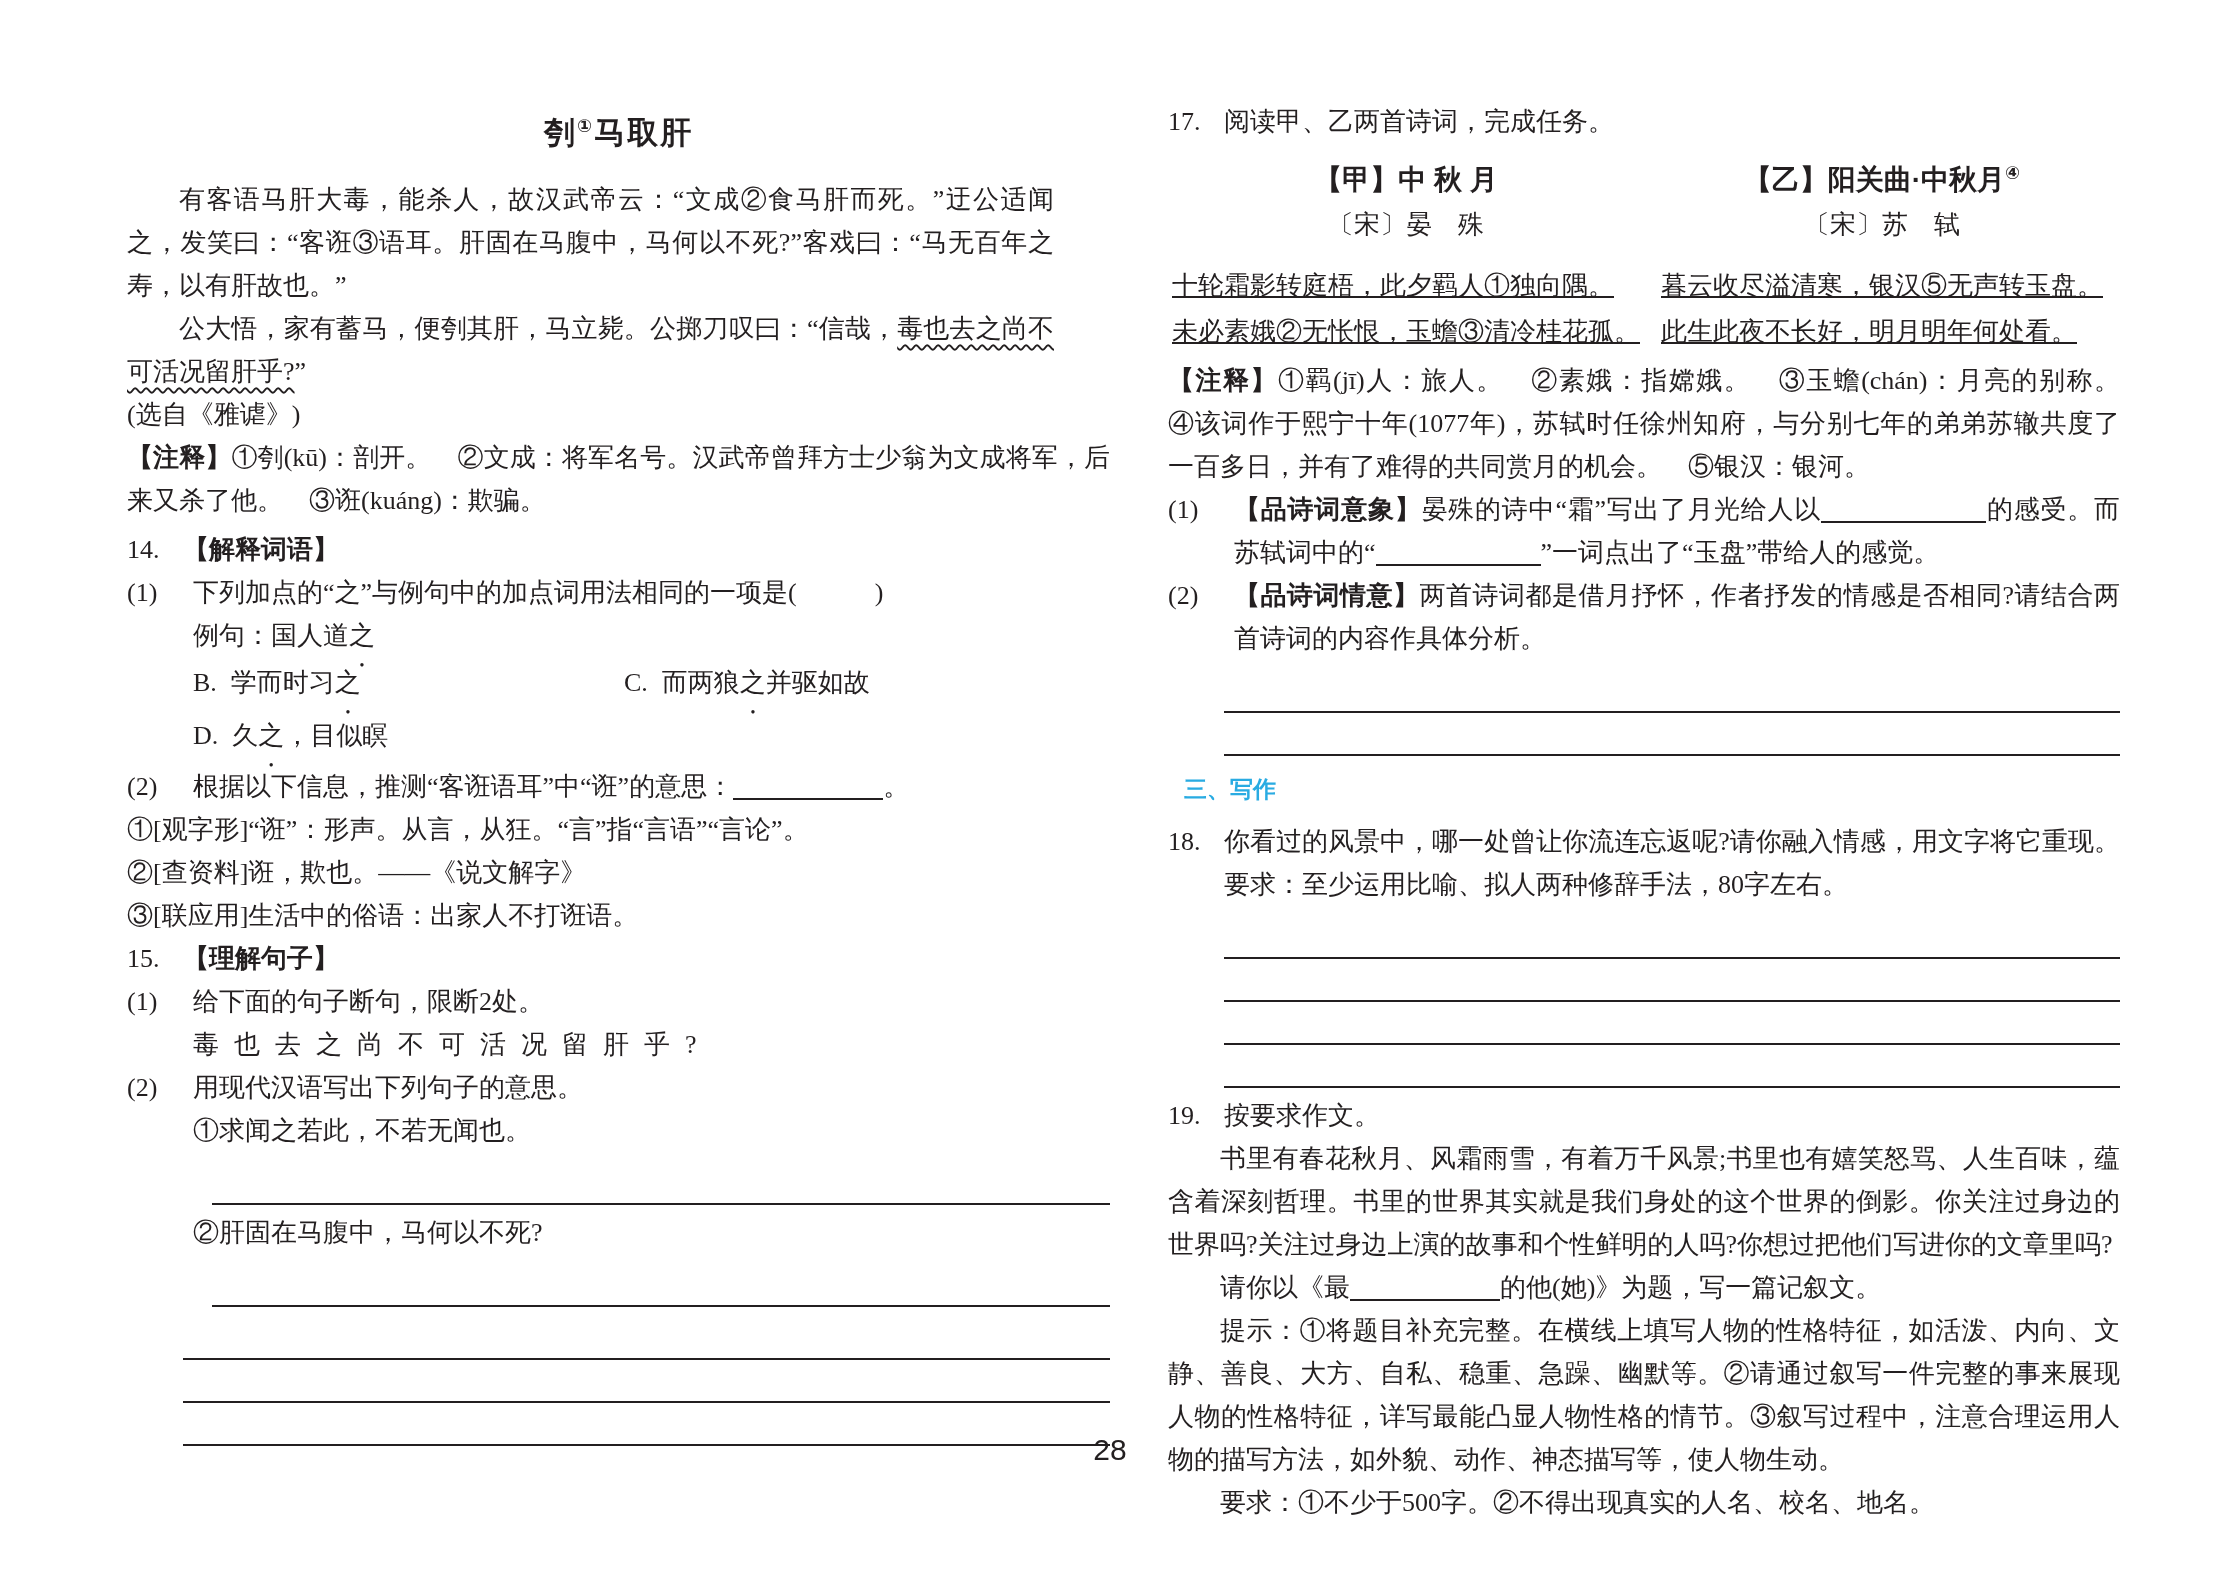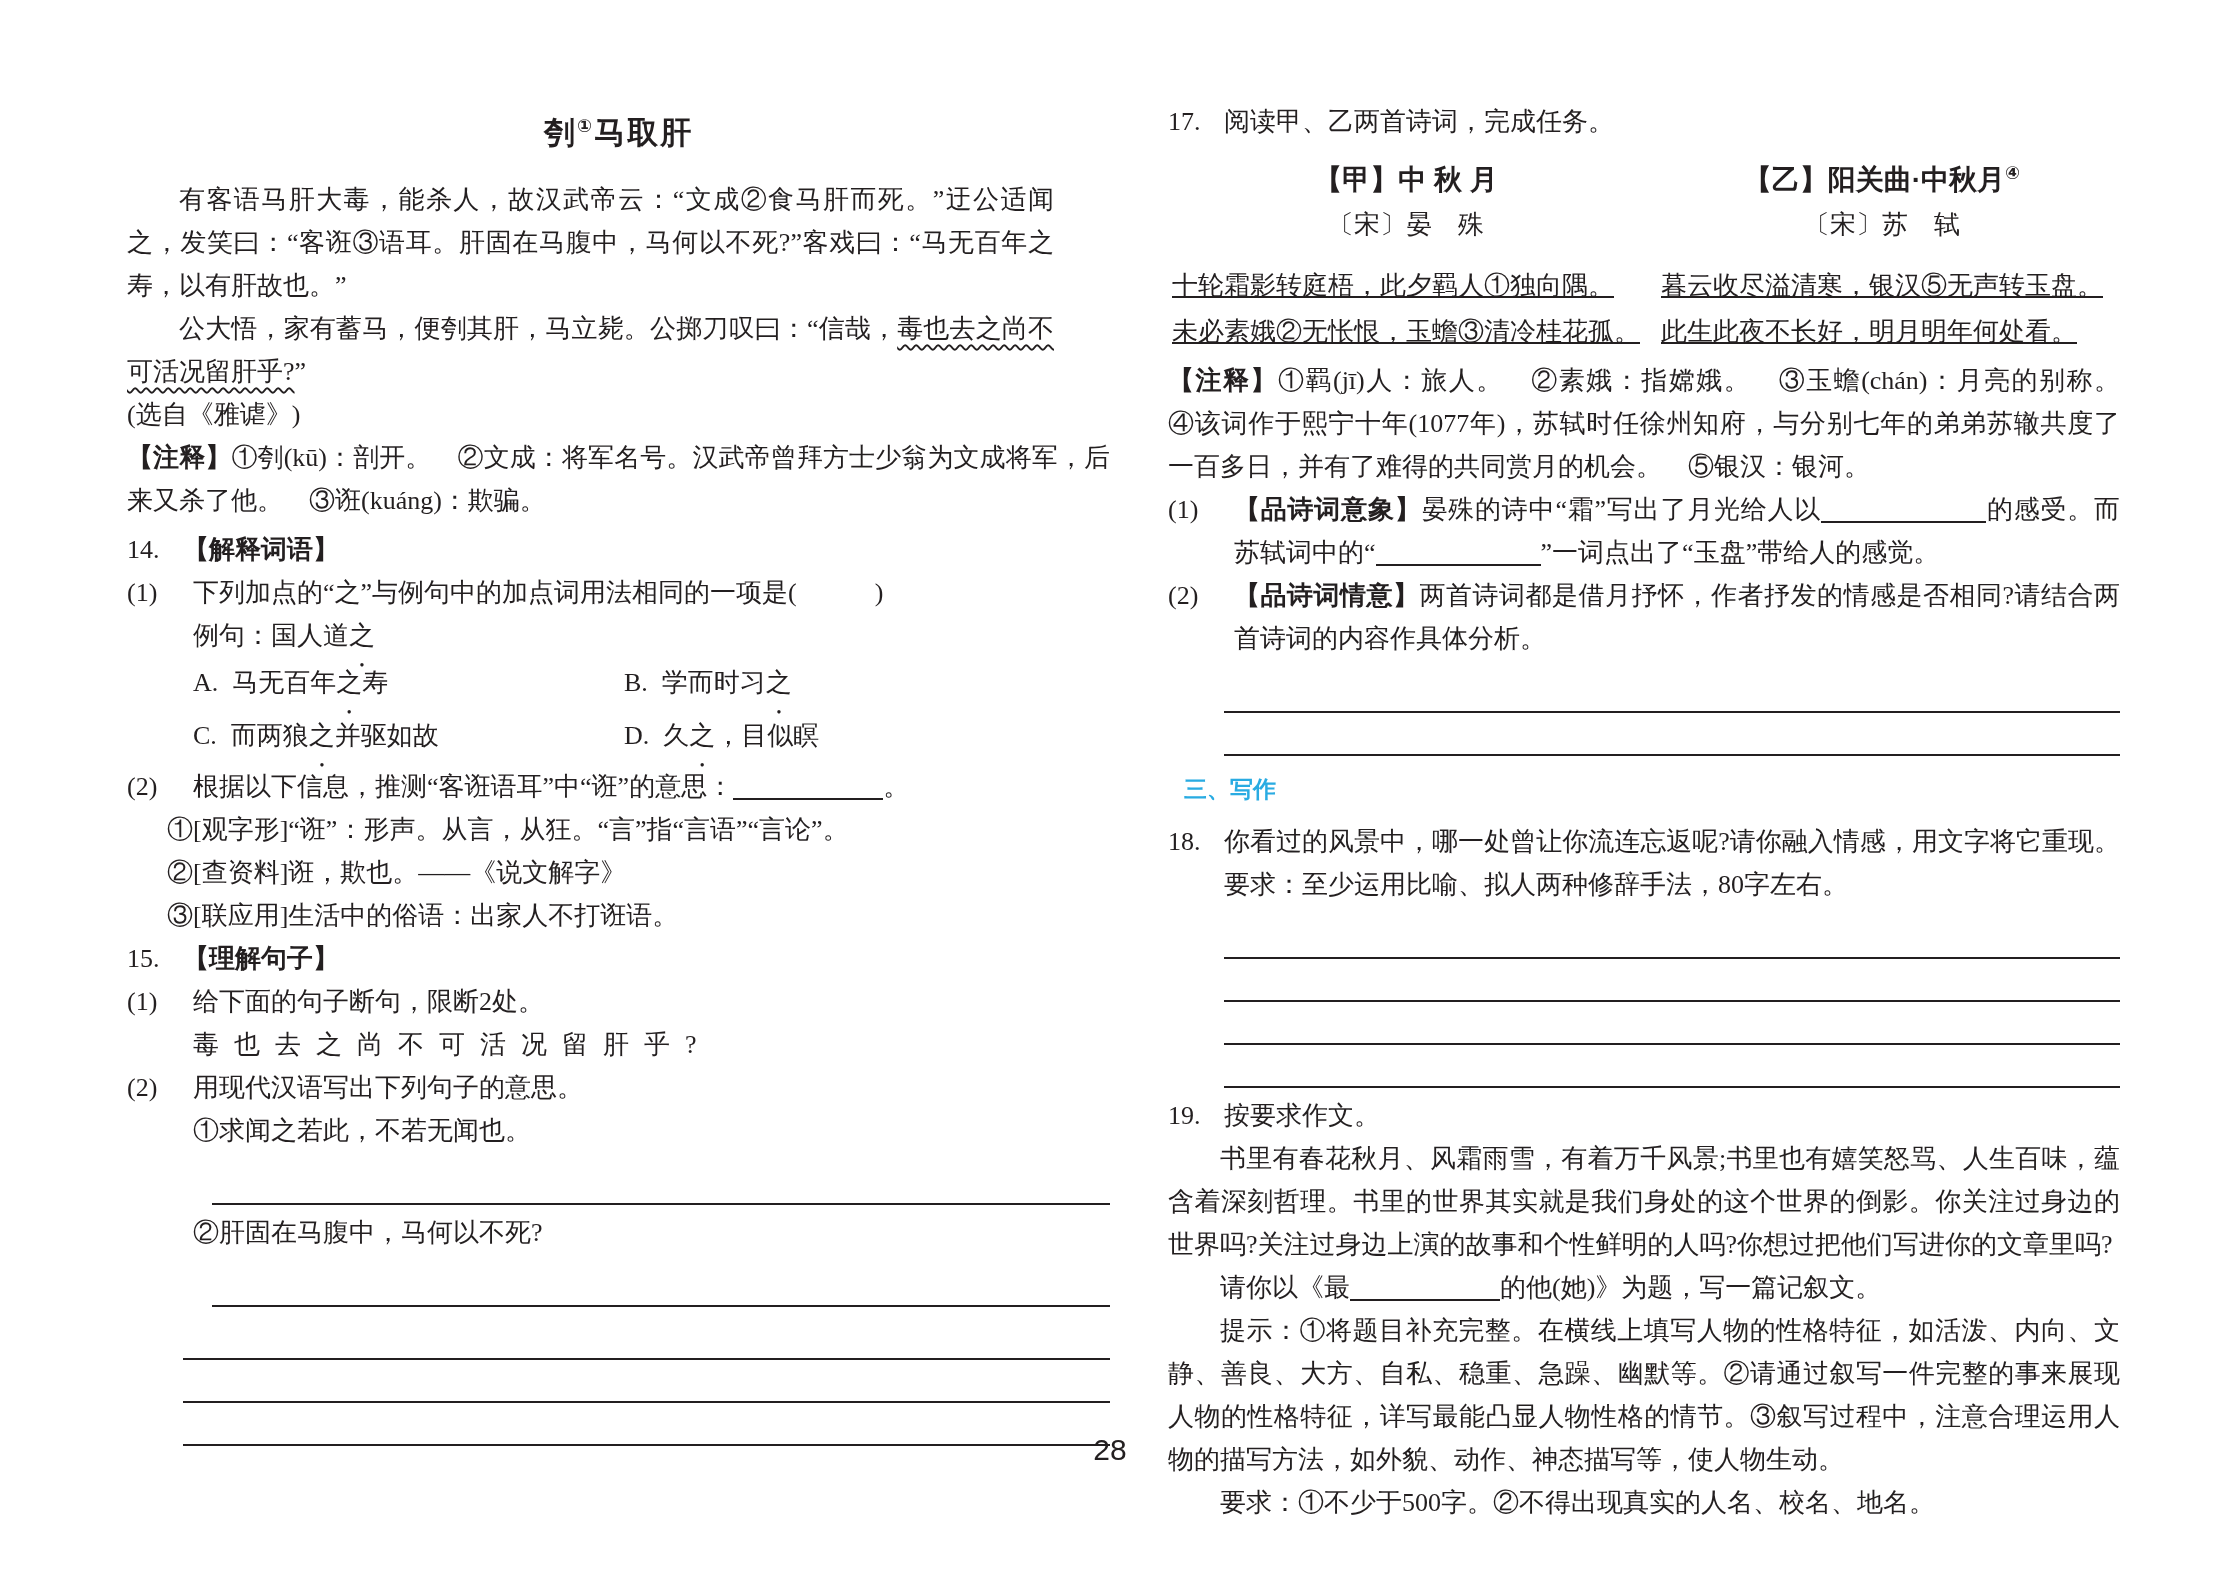--- a/index.html
+++ b/index.html
@@ -24,21 +24,21 @@
   .para { text-align:justify; text-indent:2em; }
   .source { text-align:left; margin-right:56px; }
 
   .tag { font-weight:700; font-family:"Liberation Sans","DejaVu Sans",sans-serif; }
 
   .q-main { position:relative; padding-left:56px; text-align:justify; }
   .q-main > .qnum { position:absolute; left:0; top:0; }
   .q-sub  { position:relative; padding-left:66px; text-align:justify; }
   .q-sub  > .qnum { position:absolute; left:0; top:0; }
 
-  .indent40 { margin-left:40px; }
+  .indent40 { }
   .indent66 { margin-left:66px; }
 
   .options { margin-left:66px; display:grid; grid-template-columns:47% 53%; row-gap:10px; margin-top:4px; margin-bottom:8px; }
   .opt .label { margin-right:14px; }
 
   .dotc { position:relative; display:inline-block; }
   .dotc::after { content:"•"; position:absolute; left:50%; transform:translateX(-50%);
                  bottom:-14px; font-size:14px; line-height:10px; }
 
   .wavy { text-decoration:underline wavy #231f20; text-decoration-thickness:1.5px; text-underline-offset:7px; }
@@ -98,23 +98,20 @@
 
     <div class="q-sub">
       <span class="qnum">(1)</span>
       <span>下列加点的“之”与例句中的加点词用法相同的一项是(　　　)</span>
     </div>
     <div class="indent66">
       <span>例句：国人道</span><span class="dotc">之</span>
     </div>
     <div class="options">
       <div class="opt">
-        <span class="label">A.</span><span>马无百年</span><span class="dotc">之</span><span>寿</span>
-      </div>
-      <div class="opt">
         <span class="label">B.</span><span>学而时习</span><span class="dotc">之</span><span></span>
       </div>
       <div class="opt">
         <span class="label">C.</span><span>而两狼</span><span class="dotc">之</span><span>并驱如故</span>
       </div>
       <div class="opt">
         <span class="label">D.</span><span>久</span><span class="dotc">之</span><span>，目似瞑</span>
       </div>
     </div>
 

